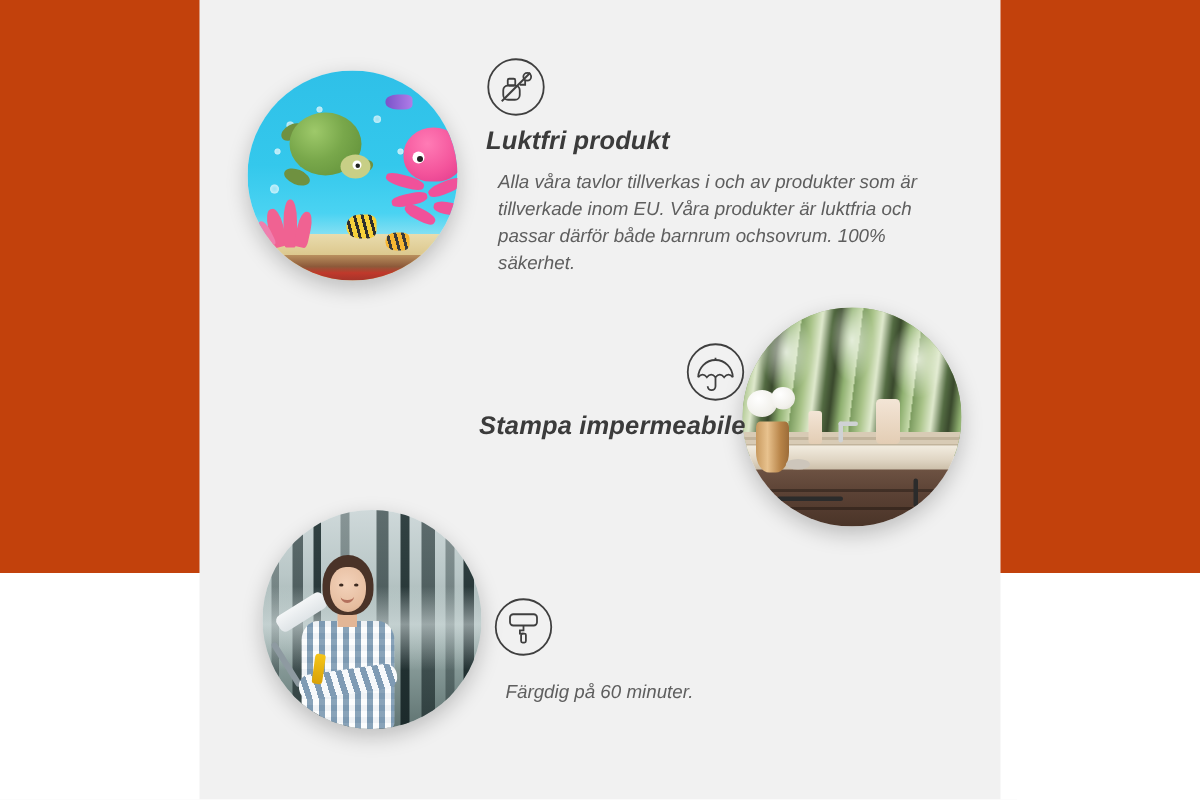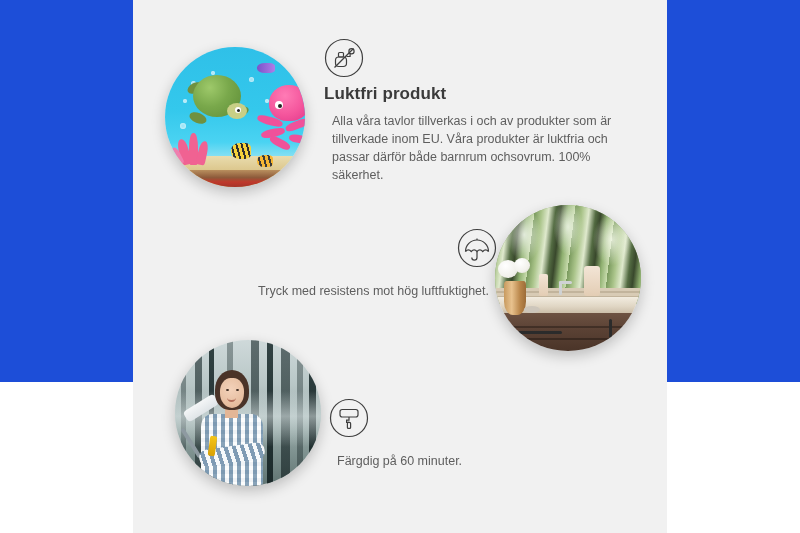--- a/index.html
+++ b/index.html
@@ -11,21 +11,22 @@
     width: 800px;
     height: 533px;
     overflow: hidden;
     font-family: "Liberation Sans", sans-serif;
   }
 
   #stage {
     position: relative;
     width: 800px;
     height: 382px;
-    background: #1d4ed8;
+    background: #c2410c;
+    font-style: italic;
   }
 
   
   #panel {
     position: absolute;
     left: 133px;
     top: 0;
     width: 534px;
     height: 533px;
     background: #f1f1f1;
@@ -327,21 +328,21 @@
       <div class="icon-badge" style="left:264px; top:0;">
         <svg viewBox="0 0 40 40" width="40" height="40" aria-hidden="true">
           <circle cx="20" cy="20" r="18.5" fill="none" stroke="#3f3f3f" stroke-width="1.2"></circle>
           <path d="M8.5 23.5 A11.5 11.5 0 0 1 31.5 23.5" fill="none" stroke="#3f3f3f" stroke-width="1.2"></path>
           <path d="M8.5 23.5 q2.9 -3.4 5.75 0 q2.9 -3.4 5.75 0 q2.9 -3.4 5.75 0 q2.9 -3.4 5.75 0" fill="none" stroke="#3f3f3f" stroke-width="1.2"></path>
           <line x1="20" y1="10.5" x2="20" y2="12" stroke="#3f3f3f" stroke-width="1.2"></line>
           <path d="M20 23.5 v6 a2.6 2.6 0 0 1 -5.2 0" fill="none" stroke="#3f3f3f" stroke-width="1.2"></path>
         </svg>
       </div>
       <div class="feature-text align-right" style="left:0; top:46px; width:304px;">
-        <p class="feature-desc">Tryck med resistens mot hög luftfuktighet.</p>
+        <h3 class="feature-title">Stampa impermeabile</h3>
       </div>
     </div>
 
     <div class="medallion" style="left:42px; top:340px; width:146px; height:146px;">
       <div class="scene">
         <div class="forest-bg"></div>
         <div class="tree far" style="left:6px; width:5px;"></div>
         <div class="tree mid" style="left:20px; width:7px;"></div>
         <div class="tree" style="left:34px; width:5px;"></div>
         <div class="tree far" style="left:52px; width:6px;"></div>

